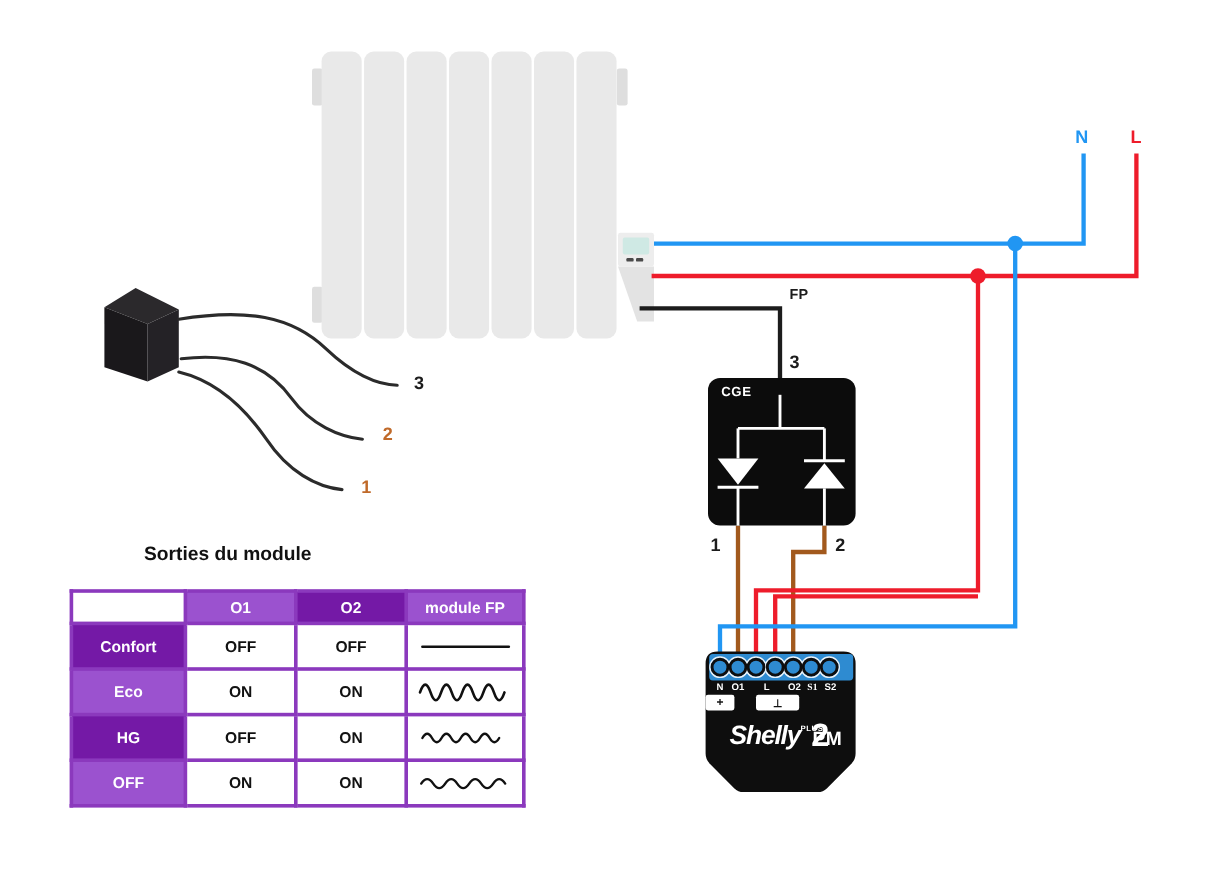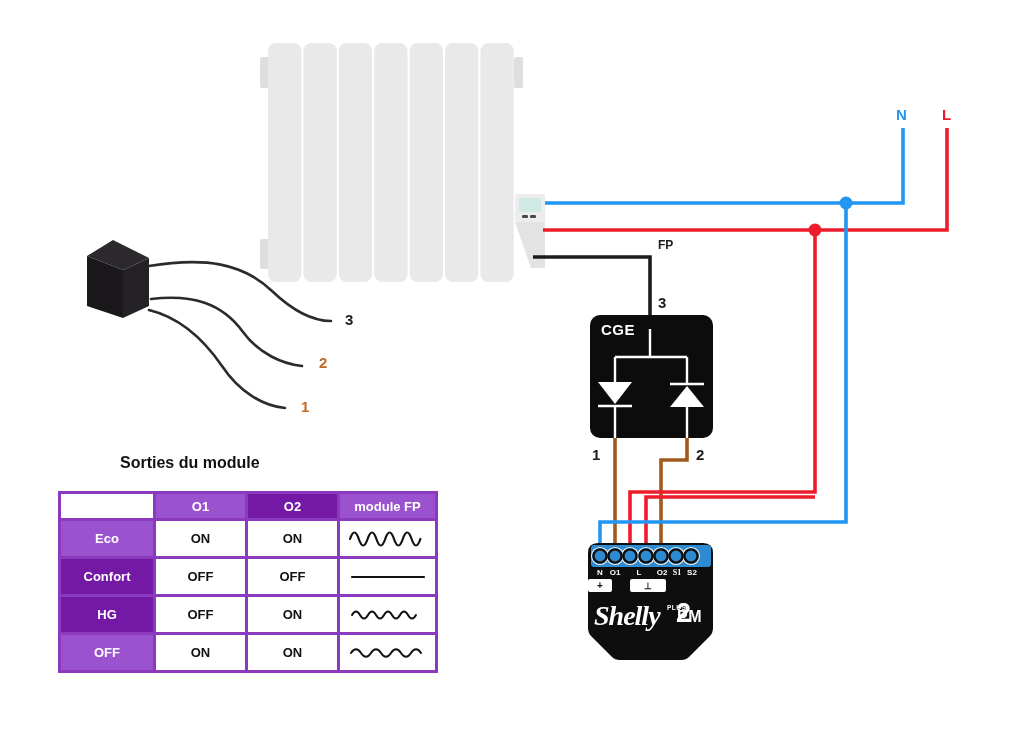--- a/index.html
+++ b/index.html
@@ -7,22 +7,22 @@
           font-family:"Liberation Sans",sans-serif;}
   .layer{position:absolute;left:0;top:0;}
   .lbl{position:absolute;font-weight:bold;color:#1c1c1c;white-space:nowrap;}
   .blue{color:#2196f3;} .red{color:#ee1c2b;} .orange{color:#c06a2a;} .white{color:#fff;}
   .tlabel{position:absolute;top:568px;color:#fff;font-size:8px;font-weight:bold;
           transform:translateX(-50%);}
   .termbox{position:absolute;background:#fff;border-radius:2px;color:#111;font-weight:bold;
            display:flex;align-items:center;justify-content:center;}
   
   .brand{position:absolute;left:590px;top:599px;width:124px;height:34px;color:#fff;}
-  .b-script{position:absolute;left:4px;top:1px;font-family:Liberation Serif, serif;
-            font-style:italic;font-weight:bold;font-size:28px;letter-spacing:-1px;}
+  .b-script{position:absolute;left:18px;top:1px;font-family:Liberation Sans, sans-serif;
+            font-style:italic;font-weight:bold;font-size:22px;letter-spacing:-1px;}
   .b-plus{position:absolute;left:77px;top:5px;font-size:6.5px;font-weight:bold;letter-spacing:.5px;}
   .b-num{position:absolute;left:86px;top:-1px;font-size:27px;font-weight:bold;}
   .b-pm{position:absolute;left:87px;top:9px;font-size:16px;font-weight:bold;letter-spacing:.5px;}
   
   .tbl-title{position:absolute;left:120px;top:454px;width:320px;
              font-size:16px;font-weight:bold;color:#111;}
   table.modes{position:absolute;left:58px;top:491px;border-collapse:collapse;table-layout:fixed;}
   table.modes td,table.modes th{border:3px solid #8b39bd;padding:0;text-align:center;
              font-size:13px;font-weight:bold;}
   th.corner{border:none;background:transparent;}
@@ -141,21 +141,21 @@
   </svg>
 
   <div class="lbl blue" style="left:896px;top:106px;font-size:15px;">N</div>
   <div class="lbl red" style="left:942px;top:106px;font-size:15px;">L</div>
   <div class="lbl" style="left:658px;top:238px;font-size:12px;">FP</div>
 
   <div class="lbl" style="left:345px;top:311px;font-size:15px;">3</div>
   <div class="lbl orange" style="left:319px;top:354px;font-size:15px;">2</div>
   <div class="lbl orange" style="left:301px;top:398px;font-size:15px;">1</div>
 
-  <div class="lbl white" style="left:601px;top:321px;font-size:15px;letter-spacing:.5px;">CGE</div>
+  <div class="lbl white" style="left:601px;top:321px;font-size:11px;letter-spacing:.5px;">CGE</div>
   <div class="lbl" style="left:658px;top:294px;font-size:15px;">3</div>
   <div class="lbl" style="left:592px;top:446px;font-size:15px;">1</div>
   <div class="lbl" style="left:696px;top:446px;font-size:15px;">2</div>
 
   <div class="tlabel" style="left:600px;">N</div>
   <div class="tlabel" style="left:615px;">O1</div>
   <div class="tlabel" style="left:639px;">L</div>
   <div class="tlabel" style="left:662px;">O2</div>
   <div class="tlabel" style="left:677px;font-family:Liberation Serif, serif;">S1</div>
   <div class="tlabel" style="left:692px;">S2</div>
@@ -180,40 +180,40 @@
         <col style="width:98px;">
       </colgroup>
     <tbody>
         <tr class="hrow">
       <th class="corner"></th>
       <th class="hdr-light">O1</th>
       <th class="hdr-dark">O2</th>
       <th class="hdr-light">module FP</th>
     </tr>
     <tr class="brow">
-      <td class="cell-light">Eco</td>
-      <td class="val">ON</td>
-      <td class="val">ON</td>
-      <td class="val">
-        <svg class="wave" width="92" height="32" viewBox="0 0 92 32">
-              <path fill="none" stroke="#111" stroke-width="2.2" stroke-linecap="round" d="M8,16 q4.4,-13 8.8,0 t8.8,0 t8.8,0 t8.8,0 t8.8,0 t8.8,0 t8.8,0 t8.8,0"></path>
-            </svg>
-      </td>
-    </tr>
-    <tr class="brow">
       <td class="cell-dark">Confort</td>
       <td class="val">OFF</td>
       <td class="val">OFF</td>
       <td class="val">
         <svg class="wave" width="92" height="32" viewBox="0 0 92 32">
               <path fill="none" stroke="#111" stroke-width="2.2" stroke-linecap="round" d="M10,16 L82,16"></path>
             </svg>
       </td>
     </tr>
     <tr class="brow">
+      <td class="cell-light">Eco</td>
+      <td class="val">ON</td>
+      <td class="val">ON</td>
+      <td class="val">
+        <svg class="wave" width="92" height="32" viewBox="0 0 92 32">
+              <path fill="none" stroke="#111" stroke-width="2.2" stroke-linecap="round" d="M8,16 q4.4,-13 8.8,0 t8.8,0 t8.8,0 t8.8,0 t8.8,0 t8.8,0 t8.8,0 t8.8,0"></path>
+            </svg>
+      </td>
+    </tr>
+    <tr class="brow">
       <td class="cell-dark">HG</td>
       <td class="val">OFF</td>
       <td class="val">ON</td>
       <td class="val">
         <svg class="wave" width="92" height="32" viewBox="0 0 92 32">
               <path fill="none" stroke="#111" stroke-width="2" stroke-linecap="round" d="M10,16 q4,-7 8,0 t8,0 t8,0 t8,0 t8,0 t8,0 t8,0 t8,0"></path>
             </svg>
       </td>
     </tr>
     <tr class="brow">

